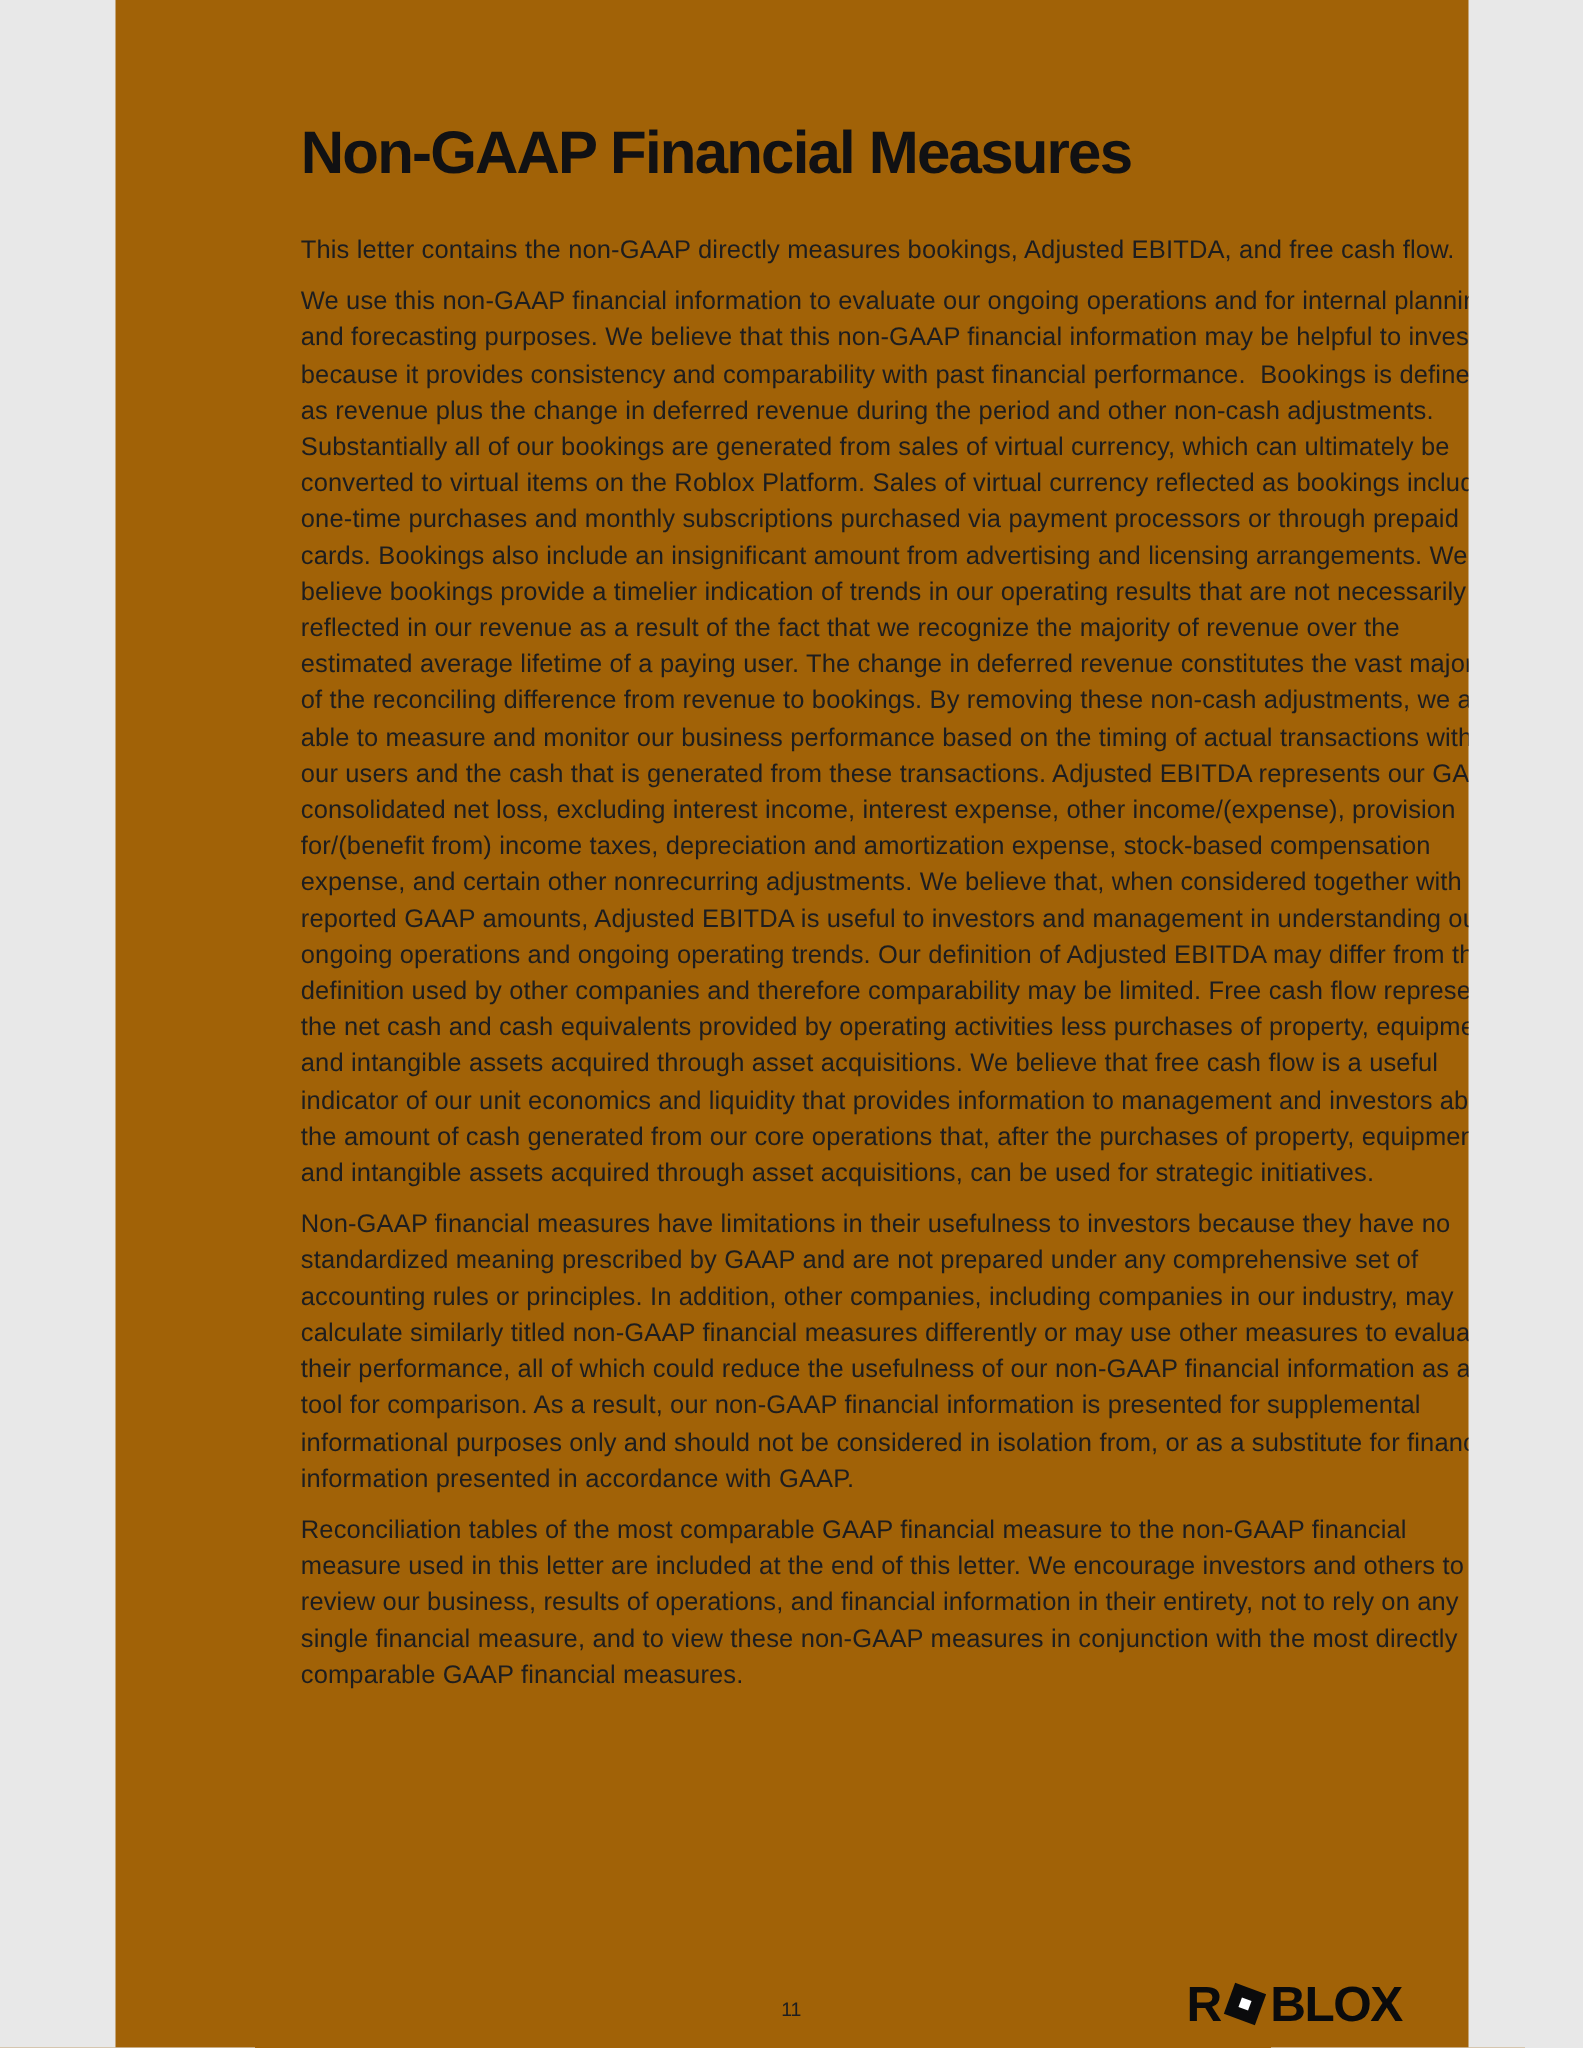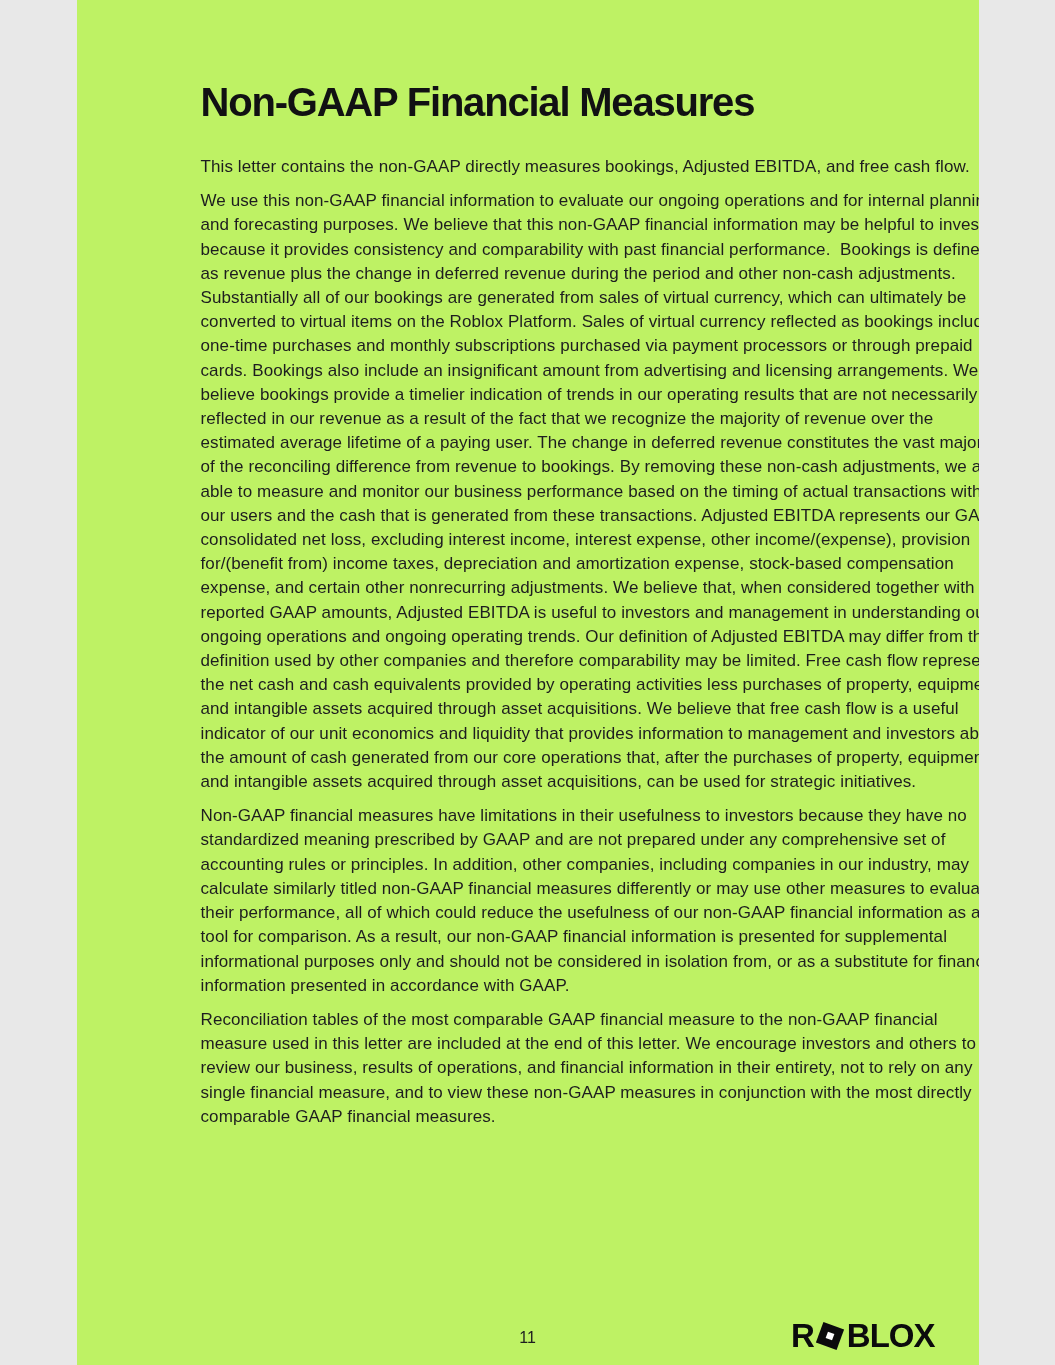--- a/index.html
+++ b/index.html
@@ -1,21 +1,21 @@
 <!DOCTYPE html>
 <html><head>
 <meta charset="utf-8">
 <style>
   * { margin: 0; padding: 0; box-sizing: border-box; }
   html, body { background: #e8e8e8; }
   .page {
     position: relative;
     width: 902px;
     height: 1365px;
-    background: #bef264;
+    background: #a16207;
     font-family: "Liberation Sans", "DejaVu Sans", sans-serif;
     overflow: hidden;
     margin: 0 auto;
   }
   .content {
     position: absolute;
     left: 124px;
     top: 80px;
     width: 808px;
   }
@@ -33,21 +33,21 @@
     margin-bottom: 10px;
     white-space: pre-wrap;
     letter-spacing: 0.1px;
   }
   .footer-page-number {
     position: absolute;
     bottom: 18px;
     left: 0;
     width: 100%;
     text-align: center;
-    font-size: 16px;
+    font-size: 13px;
     color: #1d1d1f;
   }
   .roblox-logo {
     position: absolute;
     right: 44px;
     bottom: 12px;
     display: flex;
     align-items: center;
     color: #0b0b0c;
     font-weight: 800;

